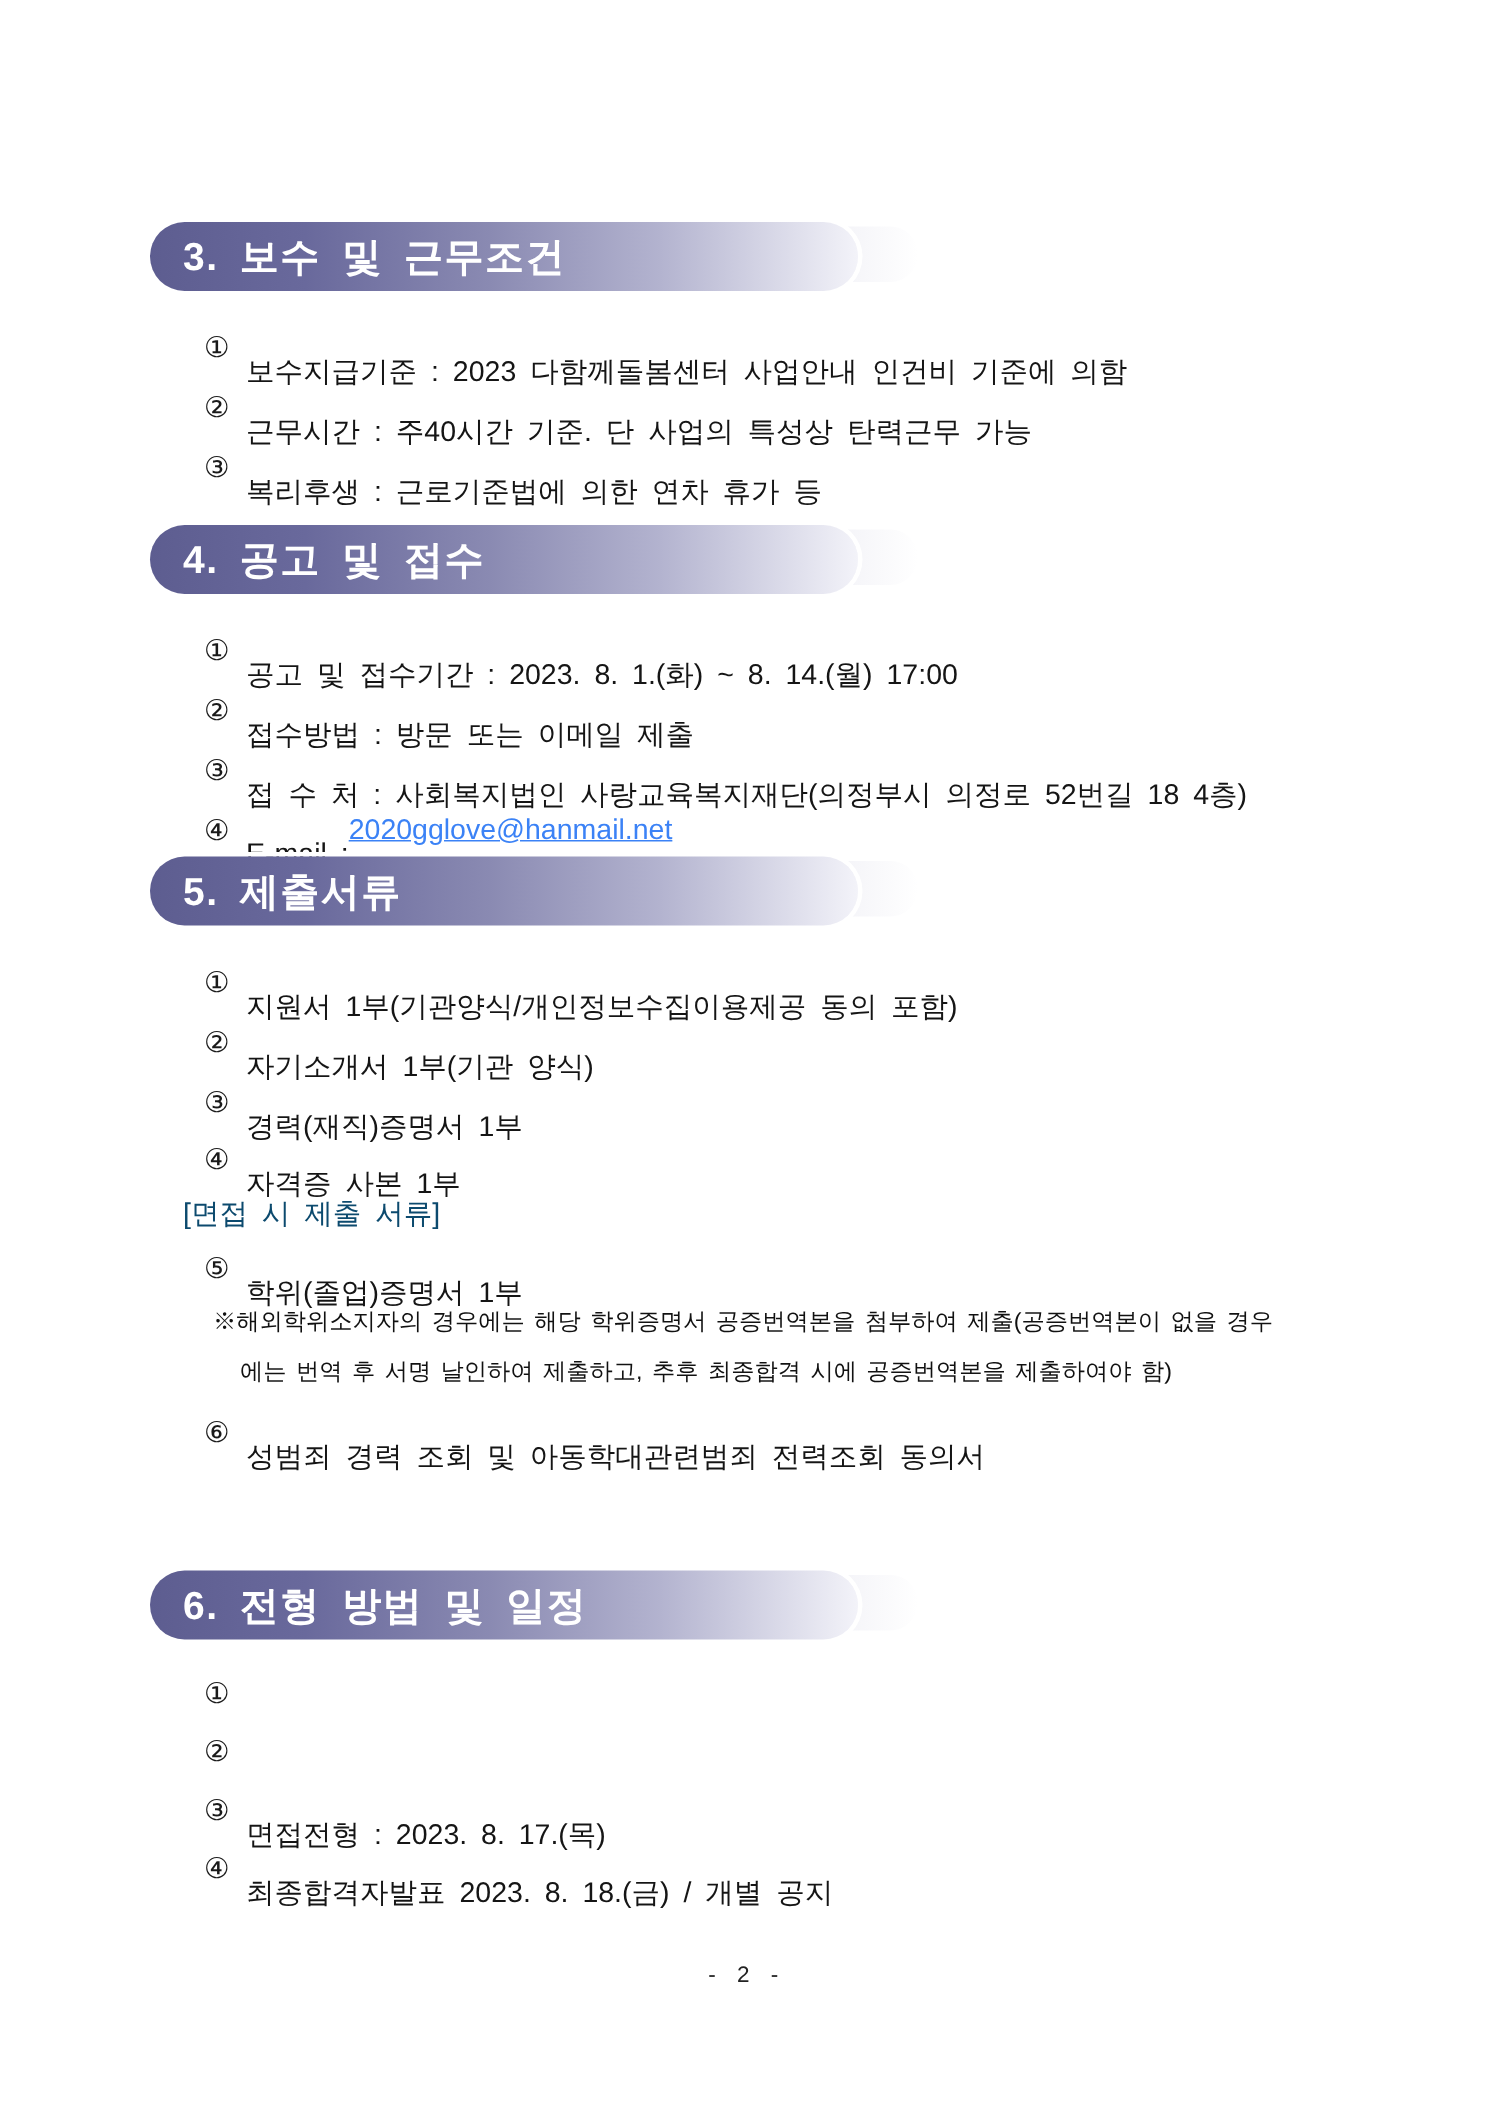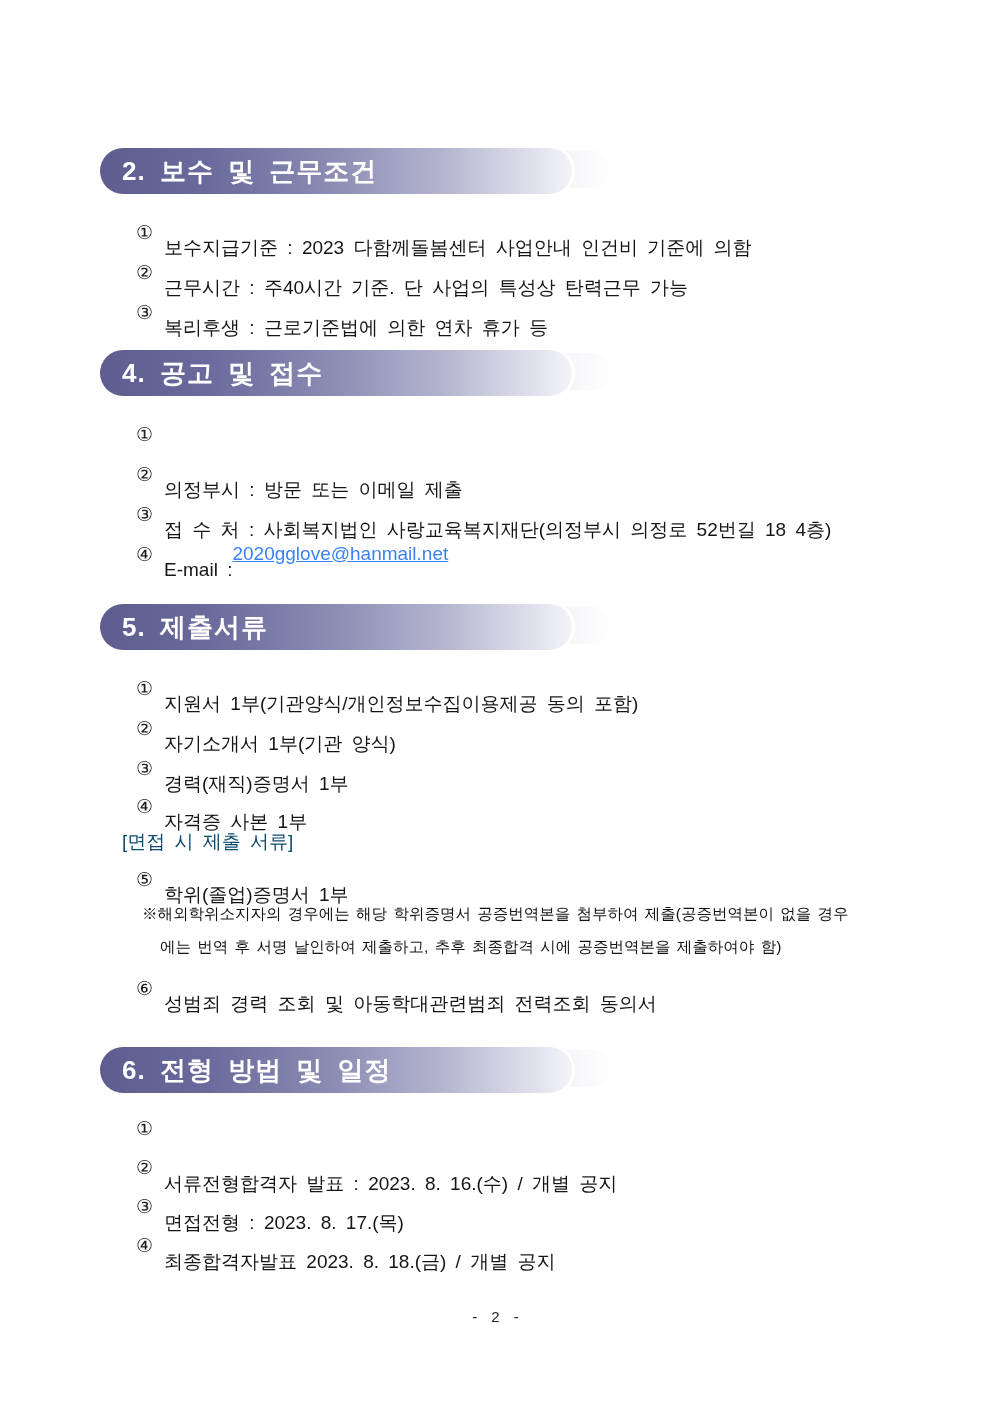--- a/index.html
+++ b/index.html
@@ -58,21 +58,21 @@
 </style>
 </head>
 <body>
 
 <div class="page">
 
   <div class="section" style="top:148px">
     <div class="banner">
       <div class="banner-tail"></div>
       <div class="banner-main">
-        <span class="banner-title">2. 보수 및 근무조건</span>
+        <span class="banner-title">3. 보수 및 근무조건</span>
       </div>
     </div>
     <div class="items">
       <div class="row">
         <span class="marker">①</span>
         <span class="itext">보수지급기준 : 2023 다함께돌봄센터 사업안내 인건비 기준에 의함</span>
       </div>
       <div class="row">
         <span class="marker">②</span>
         <span class="itext">근무시간 : 주40시간 기준. 단 사업의 특성상 탄력근무 가능</span>
@@ -87,38 +87,39 @@
   <div class="section" style="top:350px">
     <div class="banner">
       <div class="banner-tail"></div>
       <div class="banner-main">
         <span class="banner-title">4. 공고 및 접수</span>
       </div>
     </div>
     <div class="items">
       <div class="row">
         <span class="marker">①</span>
+        <span class="itext">공고 및 접수기간 : 2023. 8. 1.(화) ~ 8. 14.(월) 17:00</span>
       </div>
       <div class="row">
         <span class="marker">②</span>
-        <span class="itext">의정부시 : 방문 또는 이메일 제출</span>
+        <span class="itext">접수방법 : 방문 또는 이메일 제출</span>
       </div>
       <div class="row">
         <span class="marker">③</span>
         <span class="itext">접 수 처 : 사회복지법인 사랑교육복지재단(의정부시 의정로 52번길 18 4층)</span>
       </div>
       <div class="row">
         <span class="marker">④</span>
         <span class="itext">E-mail  : </span>
         <a href="#" class="email-link">2020gglove@hanmail.net</a>
       </div>
     </div>
   </div>
 
-  <div class="section" style="top:604px">
+  <div class="section" style="top:571px">
     <div class="banner">
       <div class="banner-tail"></div>
       <div class="banner-main">
         <span class="banner-title">5. 제출서류</span>
       </div>
     </div>
     <div class="items">
       <div class="row">
         <span class="marker">①</span>
         <span class="itext">지원서 1부(기관양식/개인정보수집이용제공 동의 포함)</span>
@@ -161,21 +162,20 @@
       <div class="banner-main">
         <span class="banner-title">6. 전형 방법 및 일정</span>
       </div>
     </div>
     <div class="items" style="margin-top:16px">
       <div class="row row-39">
         <span class="marker">①</span>
       </div>
       <div class="row row-39">
         <span class="marker">②</span>
-        <span class="itext">서류전형합격자 발표 : 2023. 8. 16.(수) / 개별 공지</span>
       </div>
       <div class="row row-39">
         <span class="marker">③</span>
         <span class="itext">면접전형 : 2023. 8. 17.(목)</span>
       </div>
       <div class="row row-39">
         <span class="marker">④</span>
         <span class="itext">최종합격자발표  2023. 8. 18.(금) / 개별 공지</span>
       </div>
     </div>

